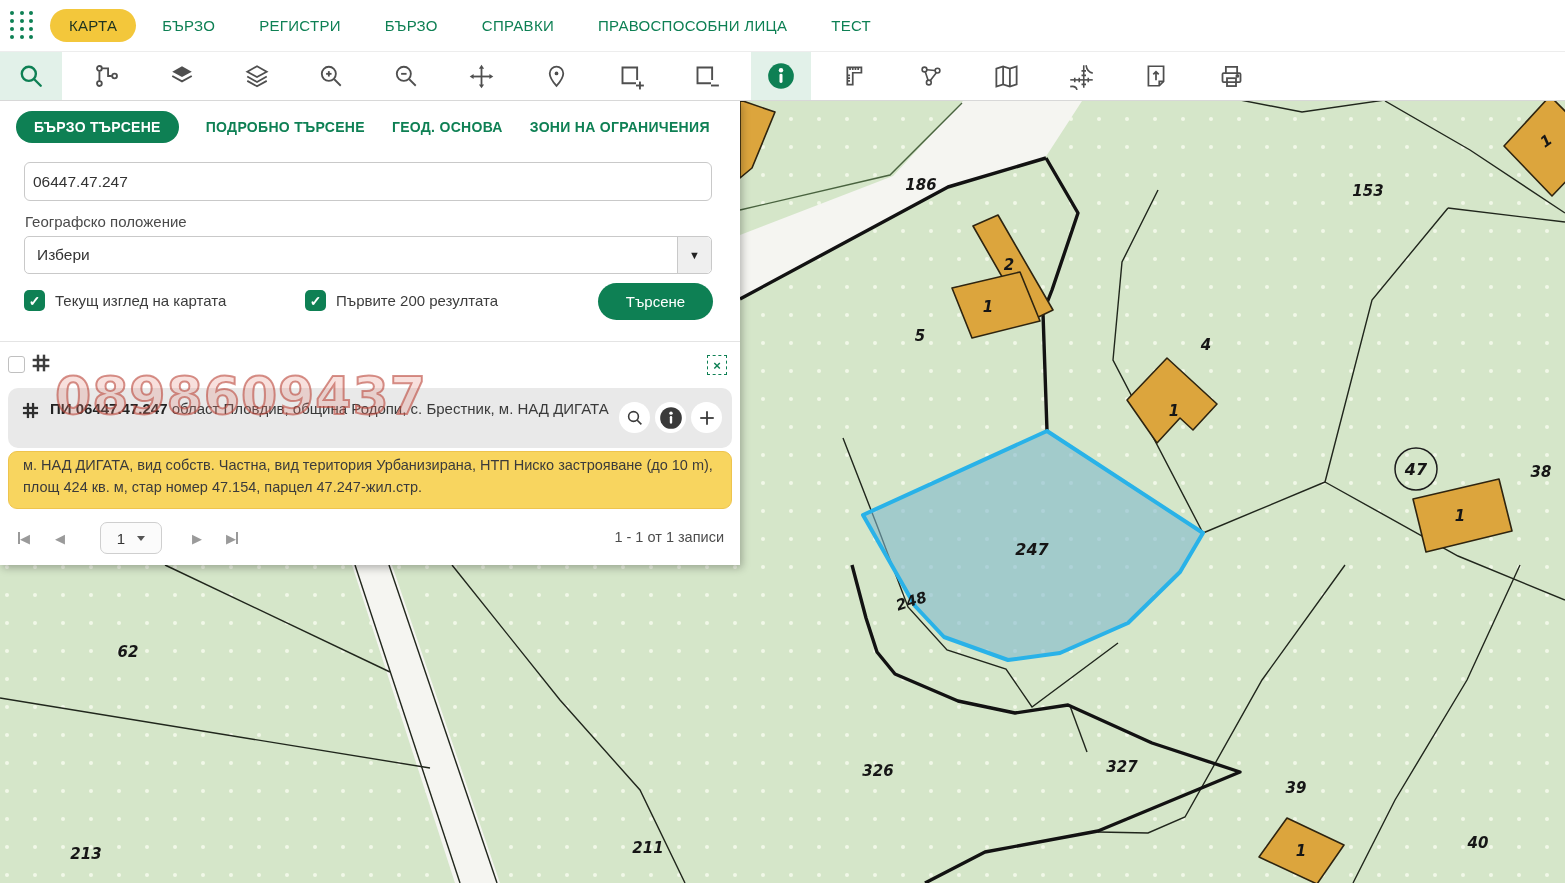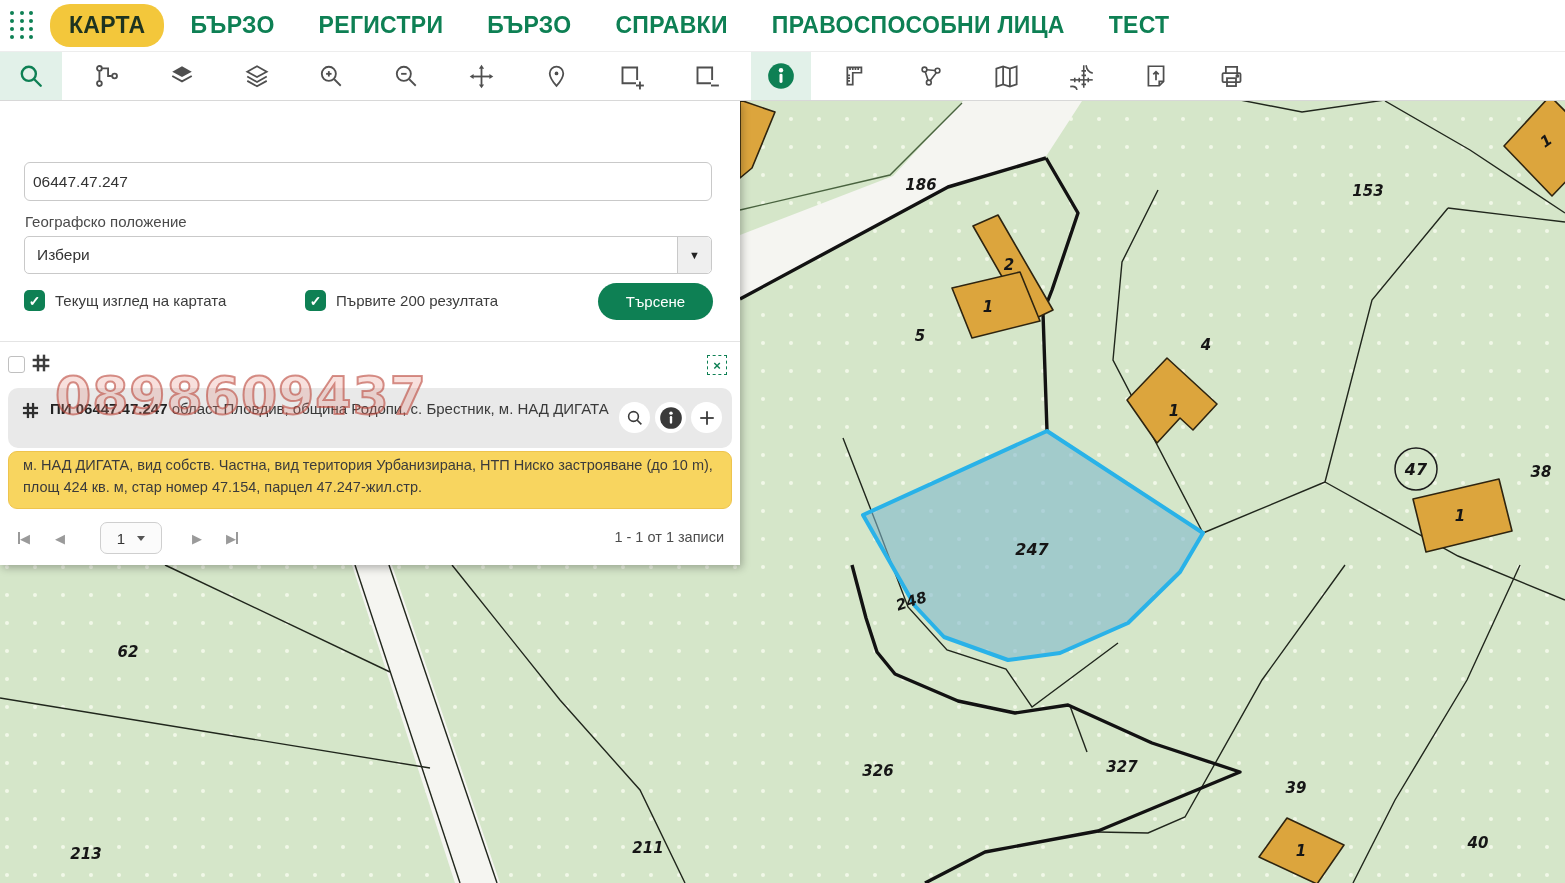--- a/index.html
+++ b/index.html
@@ -6,21 +6,21 @@
   html,body { width:1565px; height:883px; overflow:hidden;
     font-family:"Liberation Sans", sans-serif; background:#fff; }
   .stage { position:relative; width:1565px; height:883px; overflow:hidden; }
 
   
   .topnav { position:absolute; left:0; top:0; width:1565px; height:52px; background:#fff;
     display:flex; align-items:center; z-index:30; border-bottom:1px solid #ededed; }
   .apps-icon { width:26px; height:30px; margin:0 14px 0 10px; display:grid;
     grid-template-columns:repeat(3,1fr); grid-template-rows:repeat(4,1fr); gap:3px; }
   .apps-icon i { width:4px; height:4px; border-radius:50%; background:#0e8054; display:block; }
-  .nav-item { font-size:23px; font-weight:bold; color:#0e8054; letter-spacing:.3px;
+  .nav-item { font-size:15px; font-weight:normal; color:#0e8054; letter-spacing:.3px;
     margin-right:44px; cursor:pointer; white-space:nowrap; }
   .nav-item.active { background:#f3c73b; color:#1e3320; padding:8px 19px; border-radius:20px; margin-right:26px; }
 
   
   .toolbar { position:absolute; left:0; top:52px; width:1565px; height:49px; background:#fff;
     border-bottom:1px solid #d8d8d8; z-index:29; }
   .tool { position:absolute; top:0; width:50px; height:48px; display:flex; align-items:center;
     justify-content:center; cursor:pointer; }
   .tool.activecell { background:#e2f1e9; }
   .tool svg { display:block; }
@@ -319,20 +319,26 @@
       <svg width="27" height="27" viewBox="0 0 24 24" fill="none" stroke="#4f4f4f" stroke-width="1.6">
         <path d="M7 9 V3.5 H17 V9"></path>
           <rect x="4" y="9" width="16" height="8" rx="1"></rect>
         <rect x="8" y="13.5" width="8" height="7"></rect>
           <circle cx="17.2" cy="11.5" r="0.9" fill="#4f4f4f"></circle>
       </svg>
     </div>
   </div>
 
   <div class="panel">
+    <div class="tabs">
+      <div class="tab active">БЪРЗО ТЪРСЕНЕ</div>
+      <div class="tab">ПОДРОБНО ТЪРСЕНЕ</div>
+      <div class="tab">ГЕОД. ОСНОВА</div>
+      <div class="tab">ЗОНИ НА ОГРАНИЧЕНИЯ</div>
+    </div>
 
     <input class="search-input" type="text" value="06447.47.247" style="">
 
     <div class="geo-label">Географско положение</div>
 
     <div class="select">
       <div class="sel-text">Избери</div>
       <div class="sel-btn">▼</div>
     </div>
 

